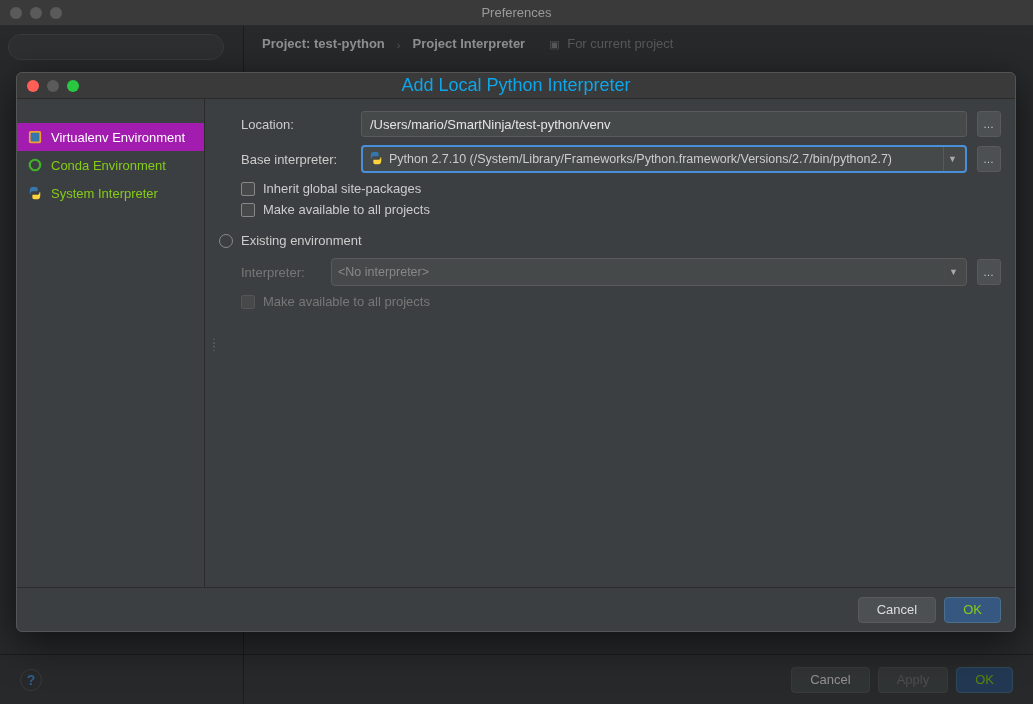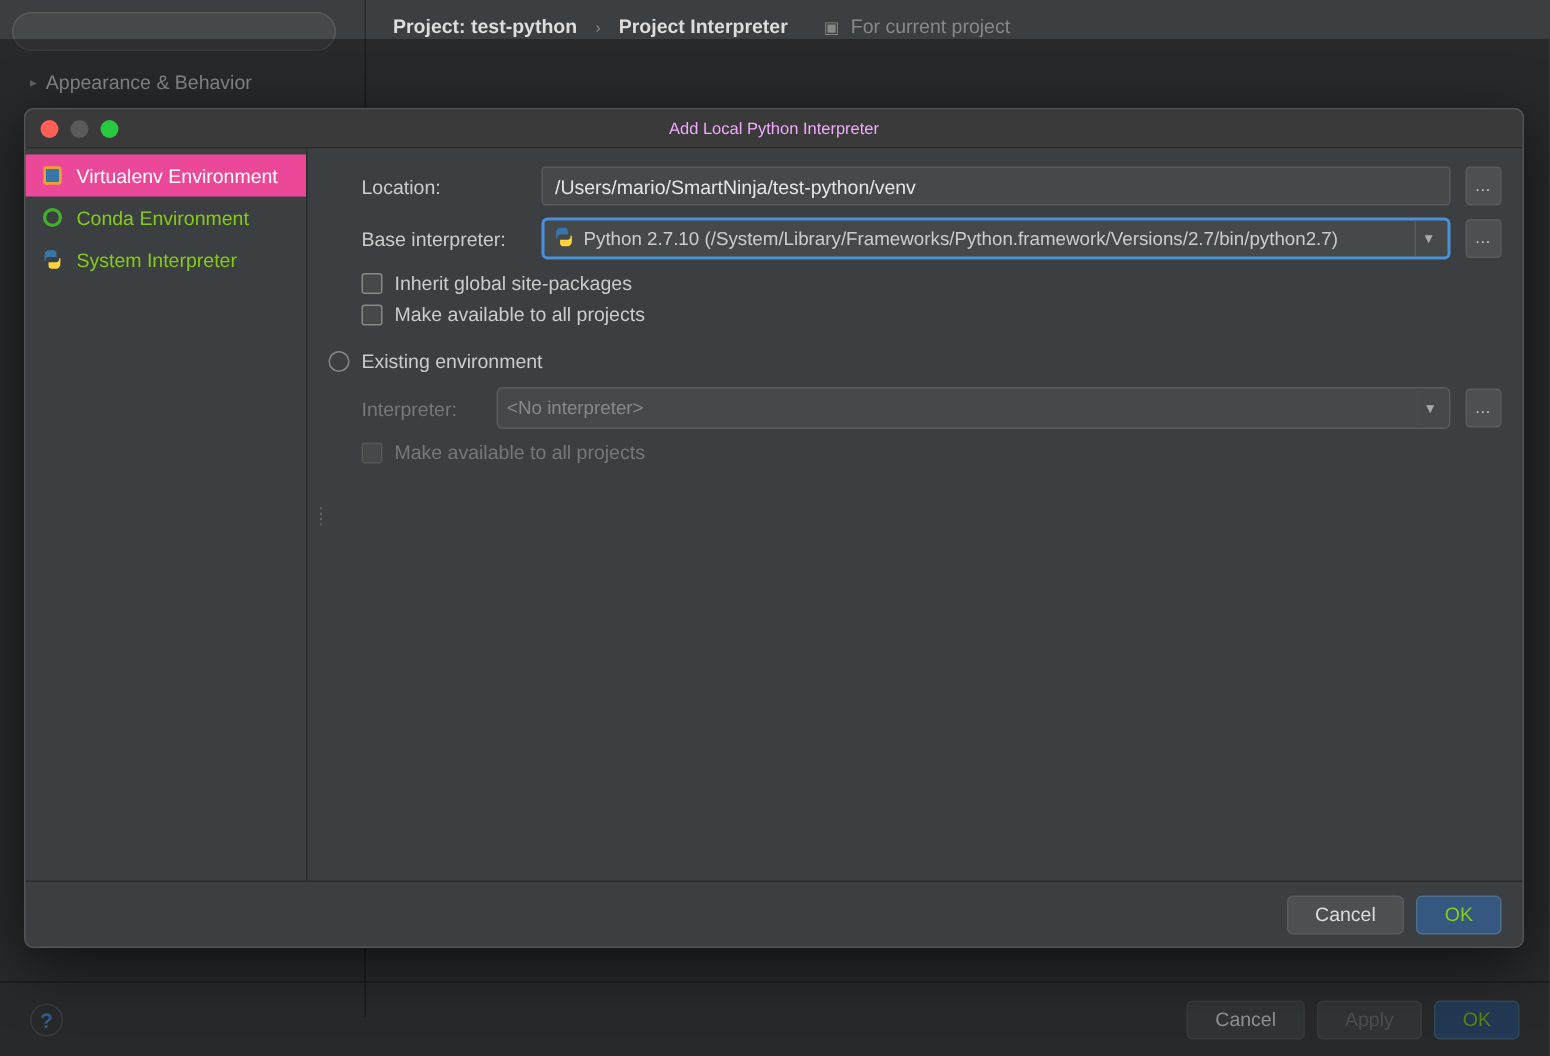--- a/index.html
+++ b/index.html
@@ -35,29 +35,29 @@
 .btn { height: 26px; padding: 0 18px; background: #4c5052; border: 1px solid #5a5a5a; border-radius: 4px; color: #ddd; font-size: 13px; cursor: pointer; }
 .btn.disabled { color: #777; }
 .btn.primary { background: #365880; border-color: #4a708b; color: #84cc16; }
 
 
 .dim { position: absolute; inset: 26px 0 0 0; background: rgba(0,0,0,0.35); }
 
 
 .modal { position: absolute; left: 16px; top: 72px; width: 1000px; height: 560px; background: #3c3f41; border: 1px solid #555; border-radius: 6px; box-shadow: 0 10px 40px rgba(0,0,0,0.6); display: flex; flex-direction: column; }
 .modal-titlebar { height: 26px; background: #3a3a3a; border-radius: 6px 6px 0 0; display: flex; align-items: center; position: relative; border-bottom: 1px solid #2b2b2b; }
-.modal-title { position: absolute; left: 50%; transform: translateX(-50%); color: #f0abfc; font-size: 11px; }
+.modal-title { position: absolute; left: 50%; transform: translateX(-50%); color: #0ea5e9; font-size: 18px; }
 .tl.red { background: #ff5f57; }
 .tl.yellow { background: #5a5a5a; }
 .tl.green { background: #28c840; }
 
 .modal-body { flex: 1; display: flex; }
 .modal-sidebar { width: 188px; background: #3c3f41; border-right: 1px solid #2b2b2b; padding-top: 4px; }
 .side-item { padding: 6px 10px; display: flex; align-items: center; gap: 8px; font-size: 13px; color: #84cc16; cursor: pointer; }
-.side-item.selected { background: #ec4899; color: #fff; }
+.side-item.selected { background: #a21caf; color: #fff; margin-top: 20px; }
 .side-icon { width: 16px; height: 16px; display: flex; align-items: center; justify-content: center; }
 
 .py-icon { width: 14px; height: 14px; }
 
 .modal-content { flex: 1; padding: 12px 14px; position: relative; }
 
 .radio-row { display: flex; align-items: center; gap: 8px; margin-bottom: 10px; }
 .radio { width: 14px; height: 14px; border-radius: 50%; border: 1px solid #888; display: inline-flex; align-items: center; justify-content: center; }
 .radio.checked::after { content: ""; width: 6px; height: 6px; background: #bbbbbb; border-radius: 50%; }
 .radio-label { color: #ccc; }
@@ -82,20 +82,28 @@
 
 .drag-dots { position: absolute; left: 192px; top: 268px; color: #666; font-size: 10px; letter-spacing: 1px; line-height: 4px; }
 
 .modal-footer { height: 44px; border-top: 1px solid #2b2b2b; display: flex; align-items: center; justify-content: flex-end; padding: 0 14px; gap: 8px; }
 
 </style>
 </head>
 <body>
 
 <div class="prefs-window">
+  <div class="prefs-titlebar">
+    <div class="traffic-lights">
+      <div class="tl"></div>
+      <div class="tl"></div>
+      <div class="tl"></div>
+    </div>
+    <div class="prefs-title">Preferences</div>
+  </div>
   <div class="prefs-body">
     <div class="prefs-sidebar">
       <div class="search-wrap">
         <span class="search-icon">⌕</span>
         <span class="search-chev">▾</span>
         <input class="search-input" placeholder="" style="">
       </div>
       <div class="prefs-tree-item">
         <span class="tree-arrow">▸</span>
         <span>Appearance &amp; Behavior</span>

